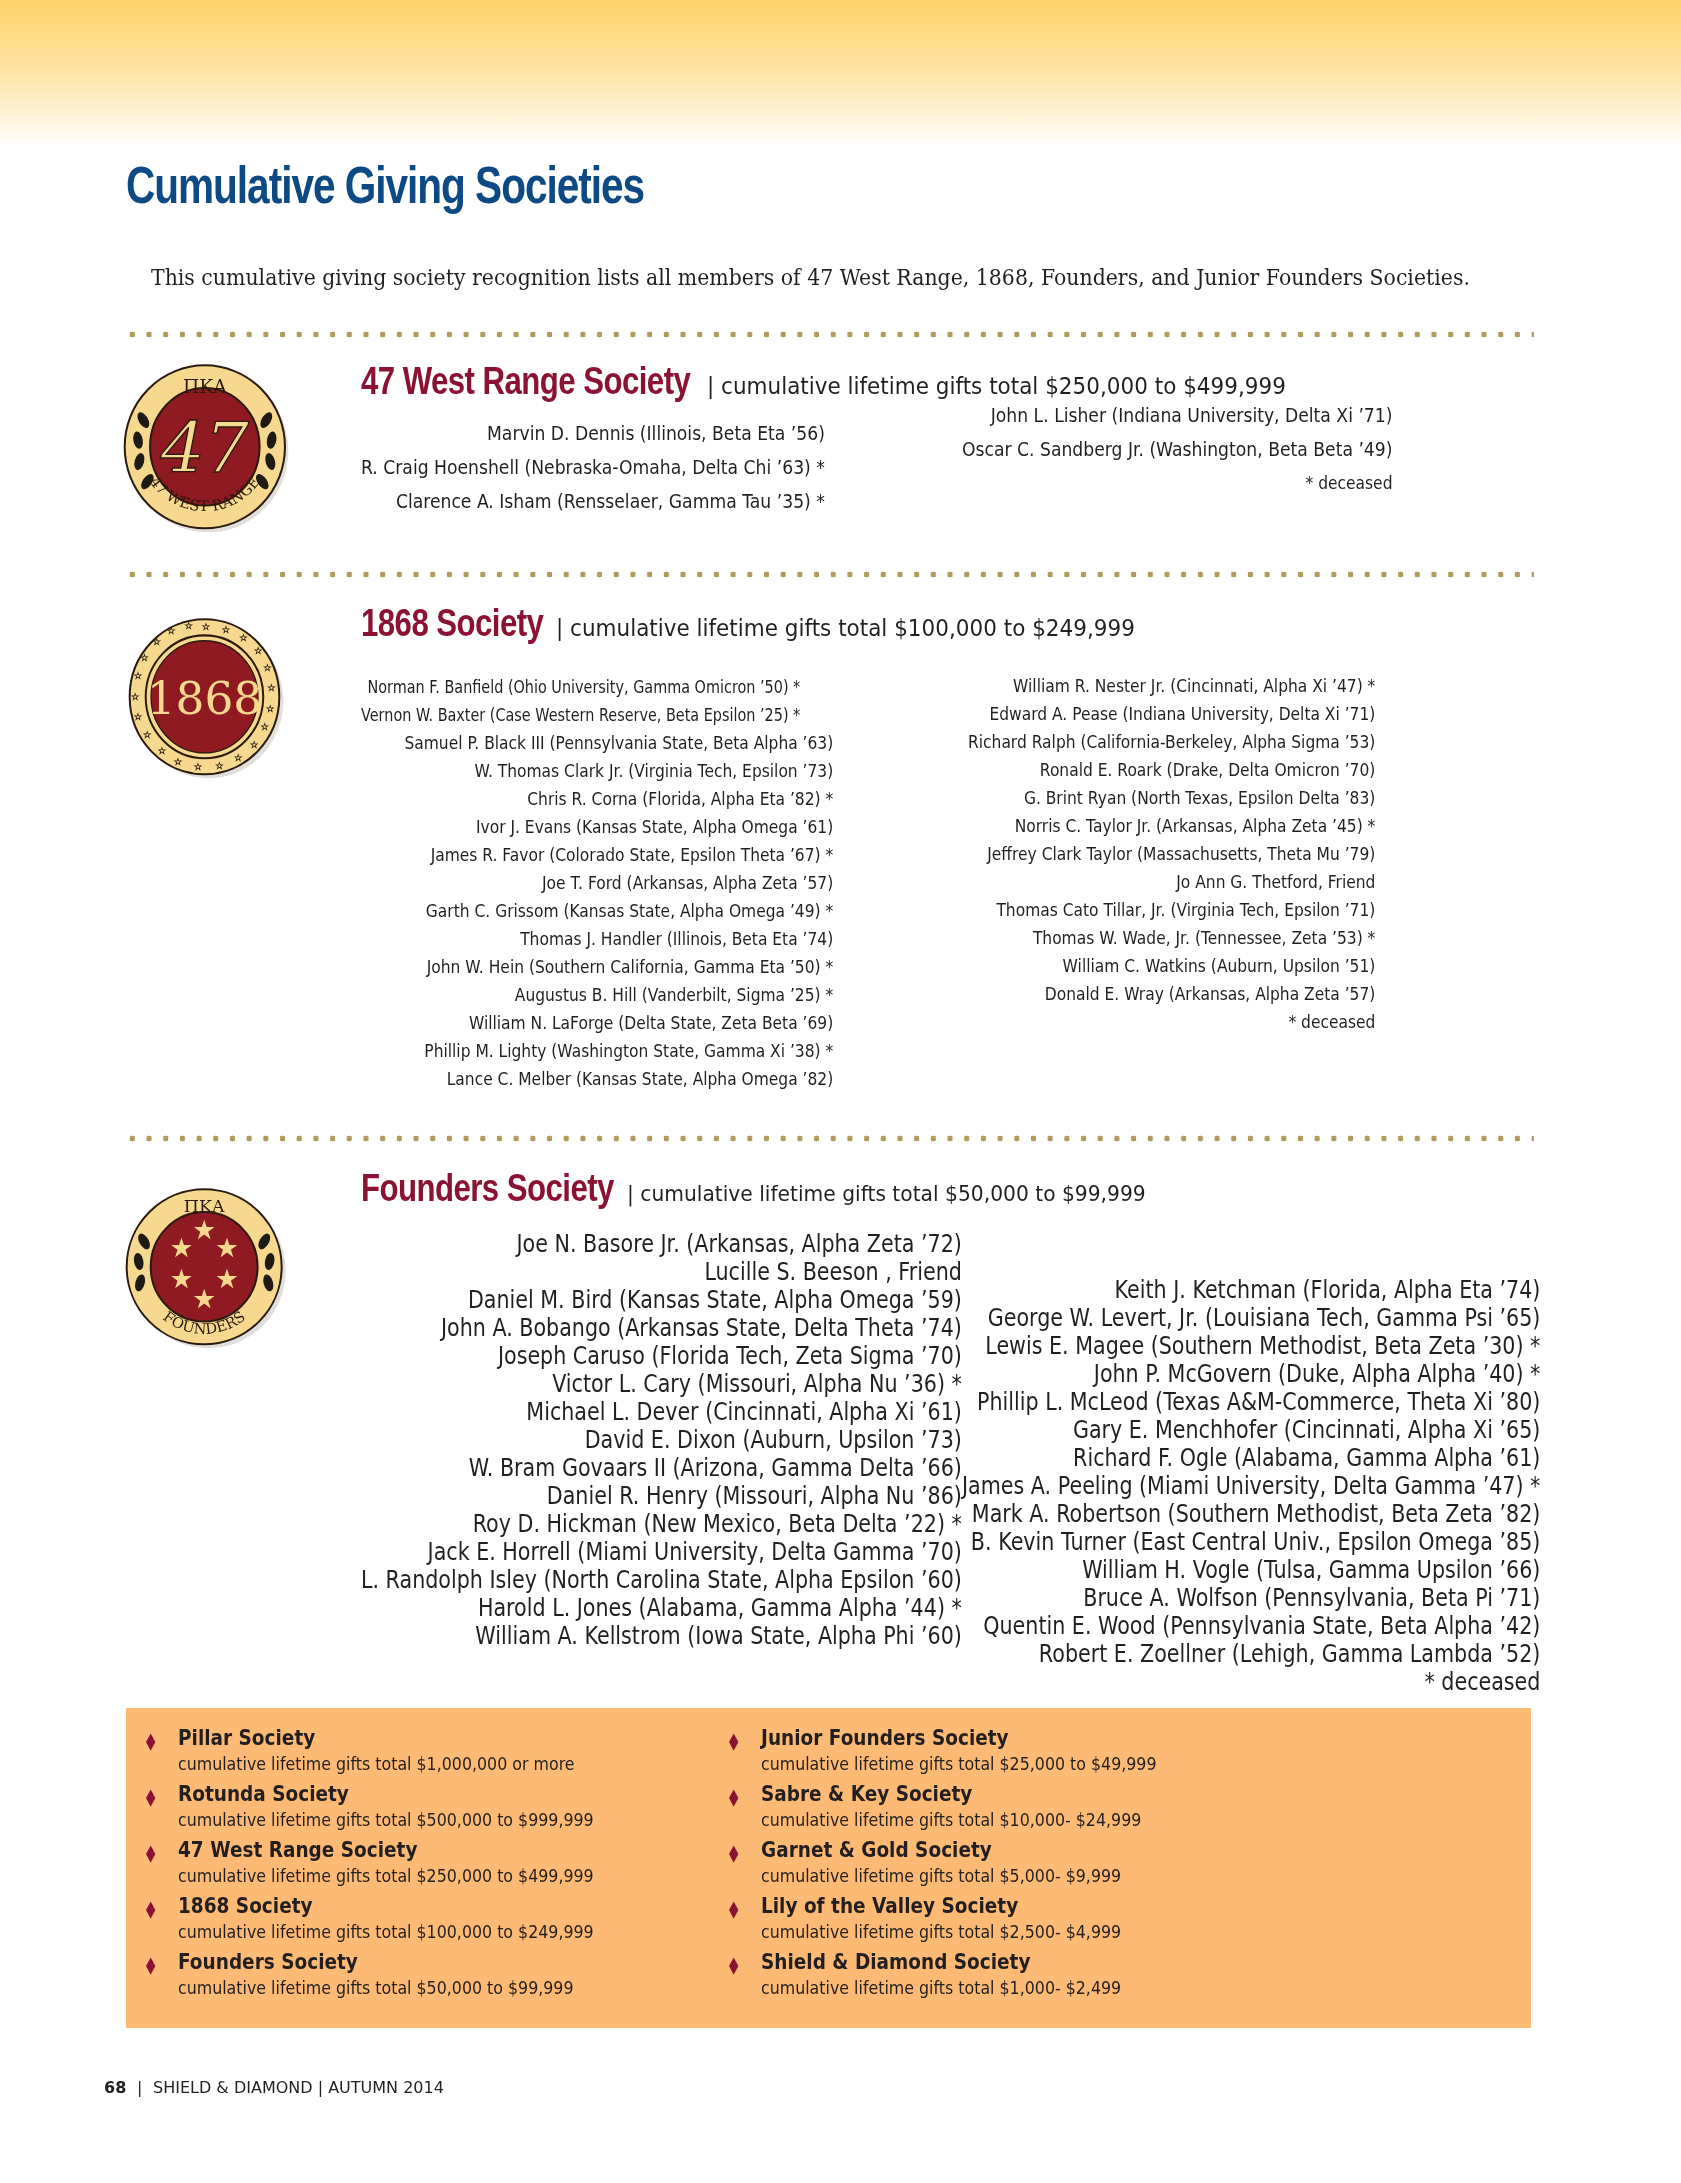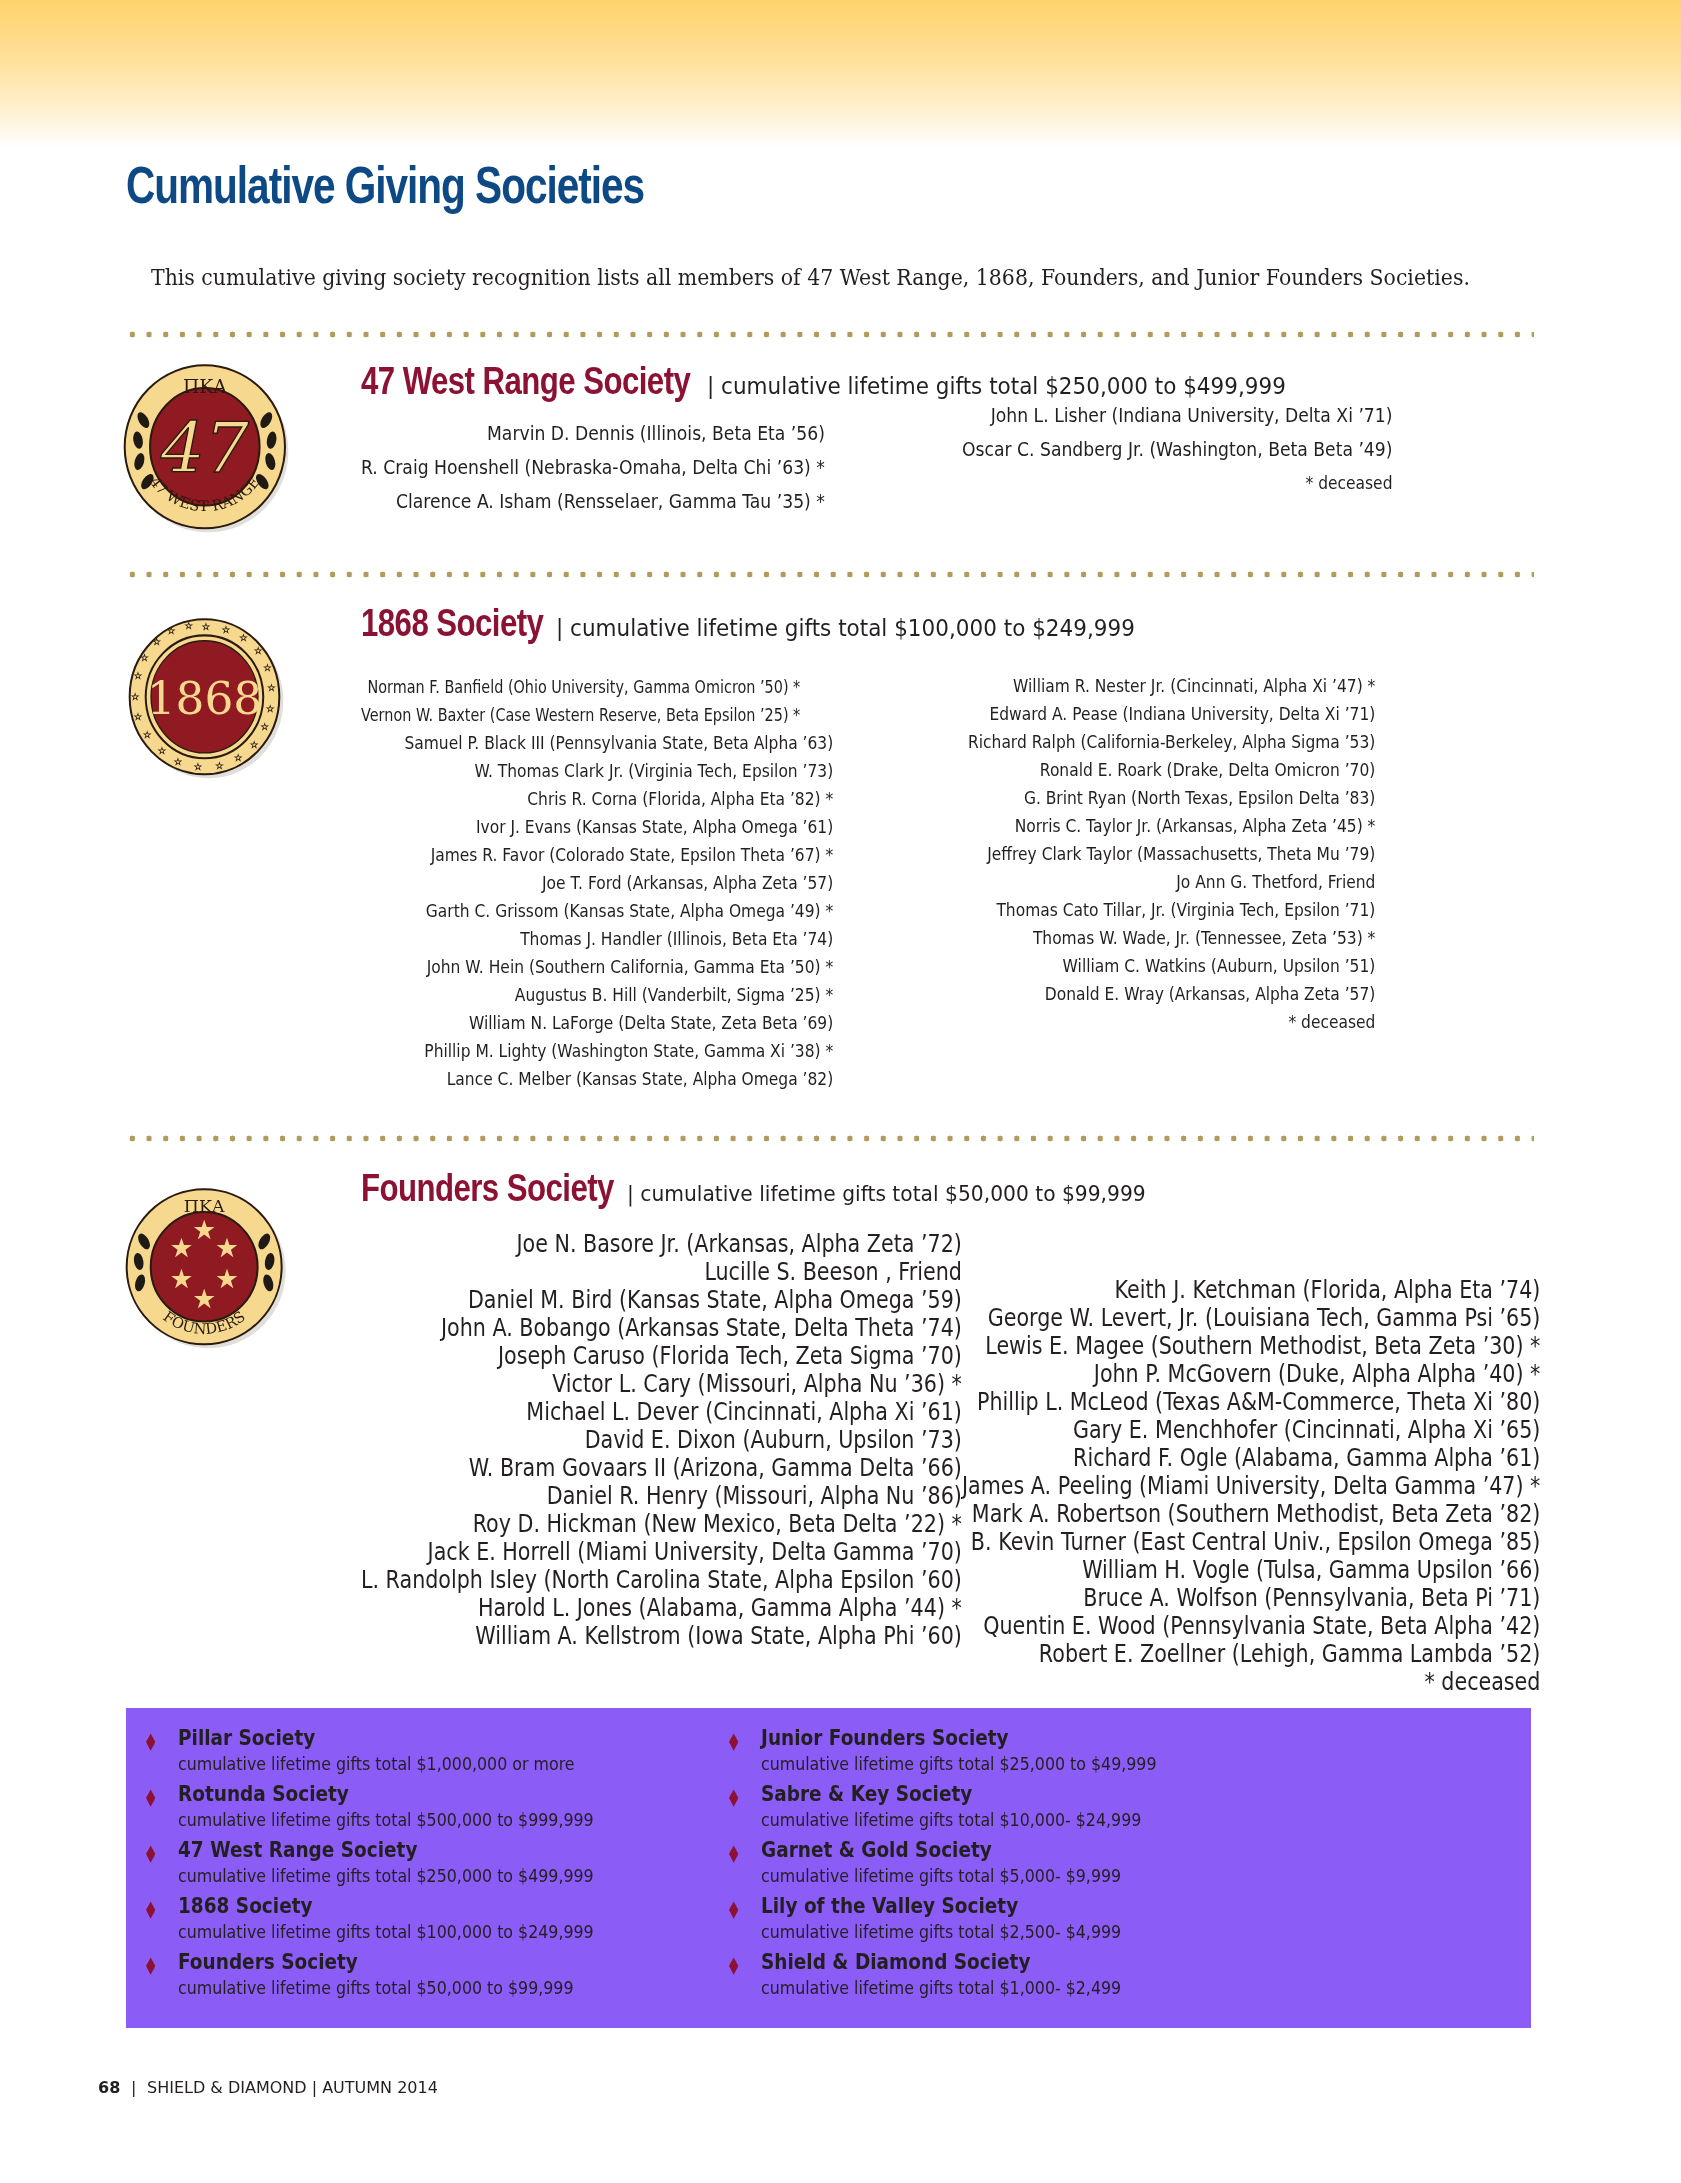--- a/index.html
+++ b/index.html
@@ -51,40 +51,40 @@
   }
   .name-col li {
     transform: scaleX(0.86); transform-origin: left center;
   }
   .col47 { font-size: 20px; line-height: 34px; }
   .col1868 { font-size: 18px; line-height: 28px; }
   .colF { font-size: 24px; line-height: 28px; }
   .deceased-note { list-style: none; }
   .legend-box {
     position: absolute; left: 126px; top: 1708px; width: 1405px; height: 320px;
-    background: #8b5cf6;
+    background: #fdba74;
   }
   .legend-col { position: absolute; top: 17.4px; margin: 0; padding: 0; list-style: none; }
   .legend-item { position: relative; padding-left: 52px; height: 56px; }
   .legend-item .diamond {
     position: absolute; left: 20px; top: 8px; width: 9.4px; height: 17.4px;
     background: #8c1233; clip-path: polygon(50% 0, 100% 50%, 50% 100%, 0 50%);
   }
   .legend-name {
     font-family: "DejaVu Sans", sans-serif; font-weight: bold; font-size: 21px;
     color: #231f20; display: block; white-space: nowrap;
     transform: scaleX(0.88); transform-origin: left top; line-height: 27px;
   }
   .legend-range {
     font-family: "DejaVu Sans", sans-serif; font-size: 18px; color: #231f20;
     display: block; white-space: nowrap;
     transform: scaleX(0.88); transform-origin: left top; line-height: 24px;
   }
   .footer {
-    position: absolute; left: 98px; top: 2078px; white-space: nowrap;
+    position: absolute; left: 104px; top: 2078px; white-space: nowrap;
     font-family: "DejaVu Sans", sans-serif; font-size: 16px; color: #231f20;
     display: flex; align-items: center; gap: 8px;
   }
   .footer .page-num { font-weight: bold; }
   .footer .sep { margin: 0 2.7px; }
 </style>
 </head>
 <body>
 
 <div class="top-band"></div>

